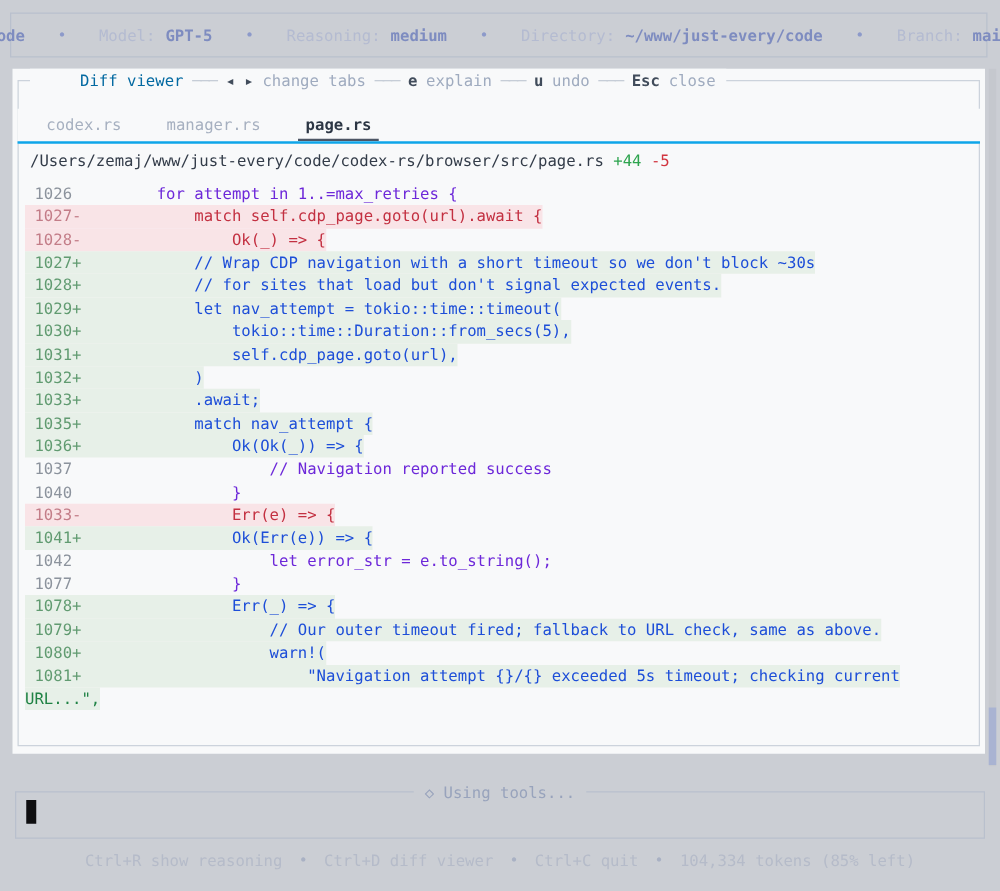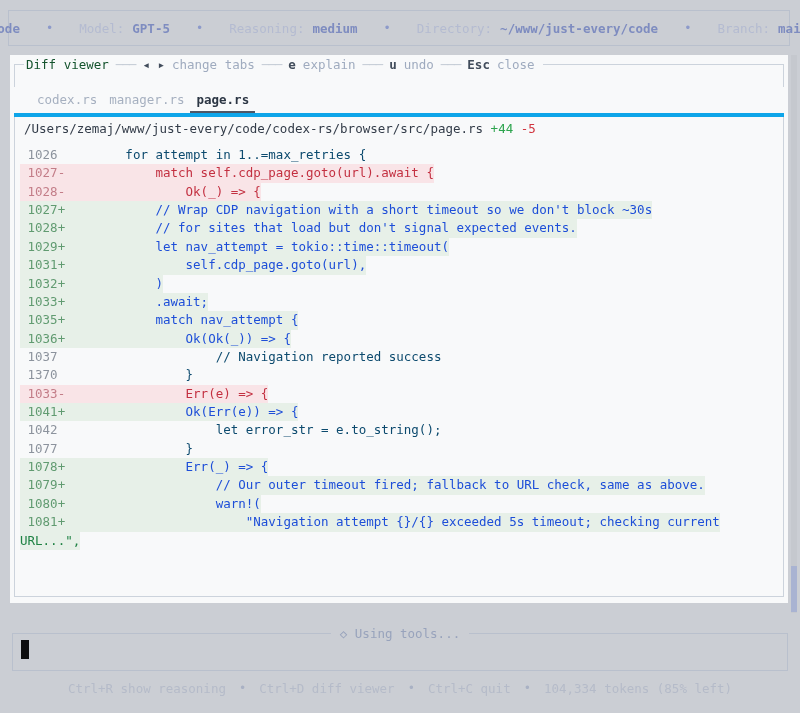--- a/index.html
+++ b/index.html
@@ -29,42 +29,42 @@
   }
   .frame{
     position:absolute;left:4px;right:4px;top:9px;bottom:6px;
     border:1px solid #ccd3dc;pointer-events:none;
   }
   .diff-header{
     position:absolute;left:14px;top:0;height:18px;
     display:flex;align-items:center;gap:7px;
     background:#f8f9fa;padding:0 8px 0 2px;white-space:nowrap;
   }
-  .hdr-title{color:#14532d;}
+  .hdr-title{color:#0369a1;margin-left:38px;}
   .hdr-dash{color:#c6cdd7;letter-spacing:-1px;}
   .hdr-key{color:#414c5b;font-weight:bold;}
   .hdr-hint{color:#9fabbf;}
   .tabs-row{
     position:absolute;left:4px;right:4px;top:32px;height:26px;
-    border-bottom:4px solid #0ea5e9;
-    display:flex;padding-left:17px;
+    border-bottom:2px solid #0ea5e9;
+    display:flex;gap:24px;padding-left:17px;
     background:#f8f9fa;
   }
   .tab{padding:5px 6px;color:#a6b0c0;cursor:default;height:16px;line-height:16px;}
   .tab.active{color:#2c3644;font-weight:bold;box-shadow:inset 0 -2px 0 #4d5665;}
   .path-row{position:absolute;left:14px;top:66px;height:18px;white-space:pre;color:#333c49;}
   .path-add{color:#2da44e;text-align:right;}
   .path-del{color:#d1353f;}
   .diff-lines{position:absolute;left:10px;top:91px;right:12px;}
   .line{height:18.36px;line-height:18.36px;white-space:pre;}
   .hl{display:inline-block;height:100%;}
   .gutter{white-space:pre;}
   .code{white-space:pre;}
   .hl.context .gutter{color:#8c939d;}
-  .hl.context .code{color:#0c4a6e;}
+  .hl.context .code{color:#6d28d9;}
   .hl.add{background:#e7f0e8;}
   .hl.add .gutter{color:#619b71;}
   .hl.add .code{color:#1d4ed8;}
   .hl.add-wrap{background:#e7f0e8;}
   .hl.add-wrap .code{color:#1f8244;}
   .hl.remove{background:#f9e4e7;}
   .hl.remove .gutter{color:#c37d88;}
   .hl.remove .code{color:#c33041;}
 
   
@@ -142,27 +142,28 @@
       <span class="tab active">page.rs</span>
     </div>
   <div class="path-row"><span>/Users/zemaj/www/just-every/code/codex-rs/browser/src/page.rs</span><span> </span><span class="path-add">+44</span><span> </span><span class="path-del">-5</span></div>
   <div class="diff-lines">
       <div class="line"><span class="hl context"><span class="gutter"> 1026 </span><span class="code">        for attempt in 1..=max_retries {</span></span></div>
       <div class="line"><span class="hl remove"><span class="gutter"> 1027-</span><span class="code">            match self.cdp_page.goto(url).await {</span></span></div>
       <div class="line"><span class="hl remove"><span class="gutter"> 1028-</span><span class="code">                Ok(_) =&gt; {</span></span></div>
       <div class="line"><span class="hl add"><span class="gutter"> 1027+</span><span class="code">            // Wrap CDP navigation with a short timeout so we don't block ~30s</span></span></div>
       <div class="line"><span class="hl add"><span class="gutter"> 1028+</span><span class="code">            // for sites that load but don't signal expected events.</span></span></div>
       <div class="line"><span class="hl add"><span class="gutter"> 1029+</span><span class="code">            let nav_attempt = tokio::time::timeout(</span></span></div>
+      <div class="line"><span class="hl add"><span class="gutter"> 1030+</span><span class="code">                tokio::time::Duration::from_secs(5),</span></span></div>
       <div class="line"><span class="hl add"><span class="gutter"> 1031+</span><span class="code">                self.cdp_page.goto(url),</span></span></div>
       <div class="line"><span class="hl add"><span class="gutter"> 1032+</span><span class="code">            )</span></span></div>
       <div class="line"><span class="hl add"><span class="gutter"> 1033+</span><span class="code">            .await;</span></span></div>
       <div class="line"><span class="hl add"><span class="gutter"> 1035+</span><span class="code">            match nav_attempt {</span></span></div>
       <div class="line"><span class="hl add"><span class="gutter"> 1036+</span><span class="code">                Ok(Ok(_)) =&gt; {</span></span></div>
       <div class="line"><span class="hl context"><span class="gutter"> 1037 </span><span class="code">                    // Navigation reported success</span></span></div>
-      <div class="line"><span class="hl context"><span class="gutter"> 1370 </span><span class="code">                }</span></span></div>
+      <div class="line"><span class="hl context"><span class="gutter"> 1040 </span><span class="code">                }</span></span></div>
       <div class="line"><span class="hl remove"><span class="gutter"> 1033-</span><span class="code">                Err(e) =&gt; {</span></span></div>
       <div class="line"><span class="hl add"><span class="gutter"> 1041+</span><span class="code">                Ok(Err(e)) =&gt; {</span></span></div>
       <div class="line"><span class="hl context"><span class="gutter"> 1042 </span><span class="code">                    let error_str = e.to_string();</span></span></div>
       <div class="line"><span class="hl context"><span class="gutter"> 1077 </span><span class="code">                }</span></span></div>
       <div class="line"><span class="hl add"><span class="gutter"> 1078+</span><span class="code">                Err(_) =&gt; {</span></span></div>
       <div class="line"><span class="hl add"><span class="gutter"> 1079+</span><span class="code">                    // Our outer timeout fired; fallback to URL check, same as above.</span></span></div>
       <div class="line"><span class="hl add"><span class="gutter"> 1080+</span><span class="code">                    warn!(</span></span></div>
       <div class="line"><span class="hl add"><span class="gutter"> 1081+</span><span class="code">                        "Navigation attempt {}/{} exceeded 5s timeout; checking current</span></span></div>
       <div class="line"><span class="hl add-wrap"><span class="code">URL...",</span></span></div>
     </div>

